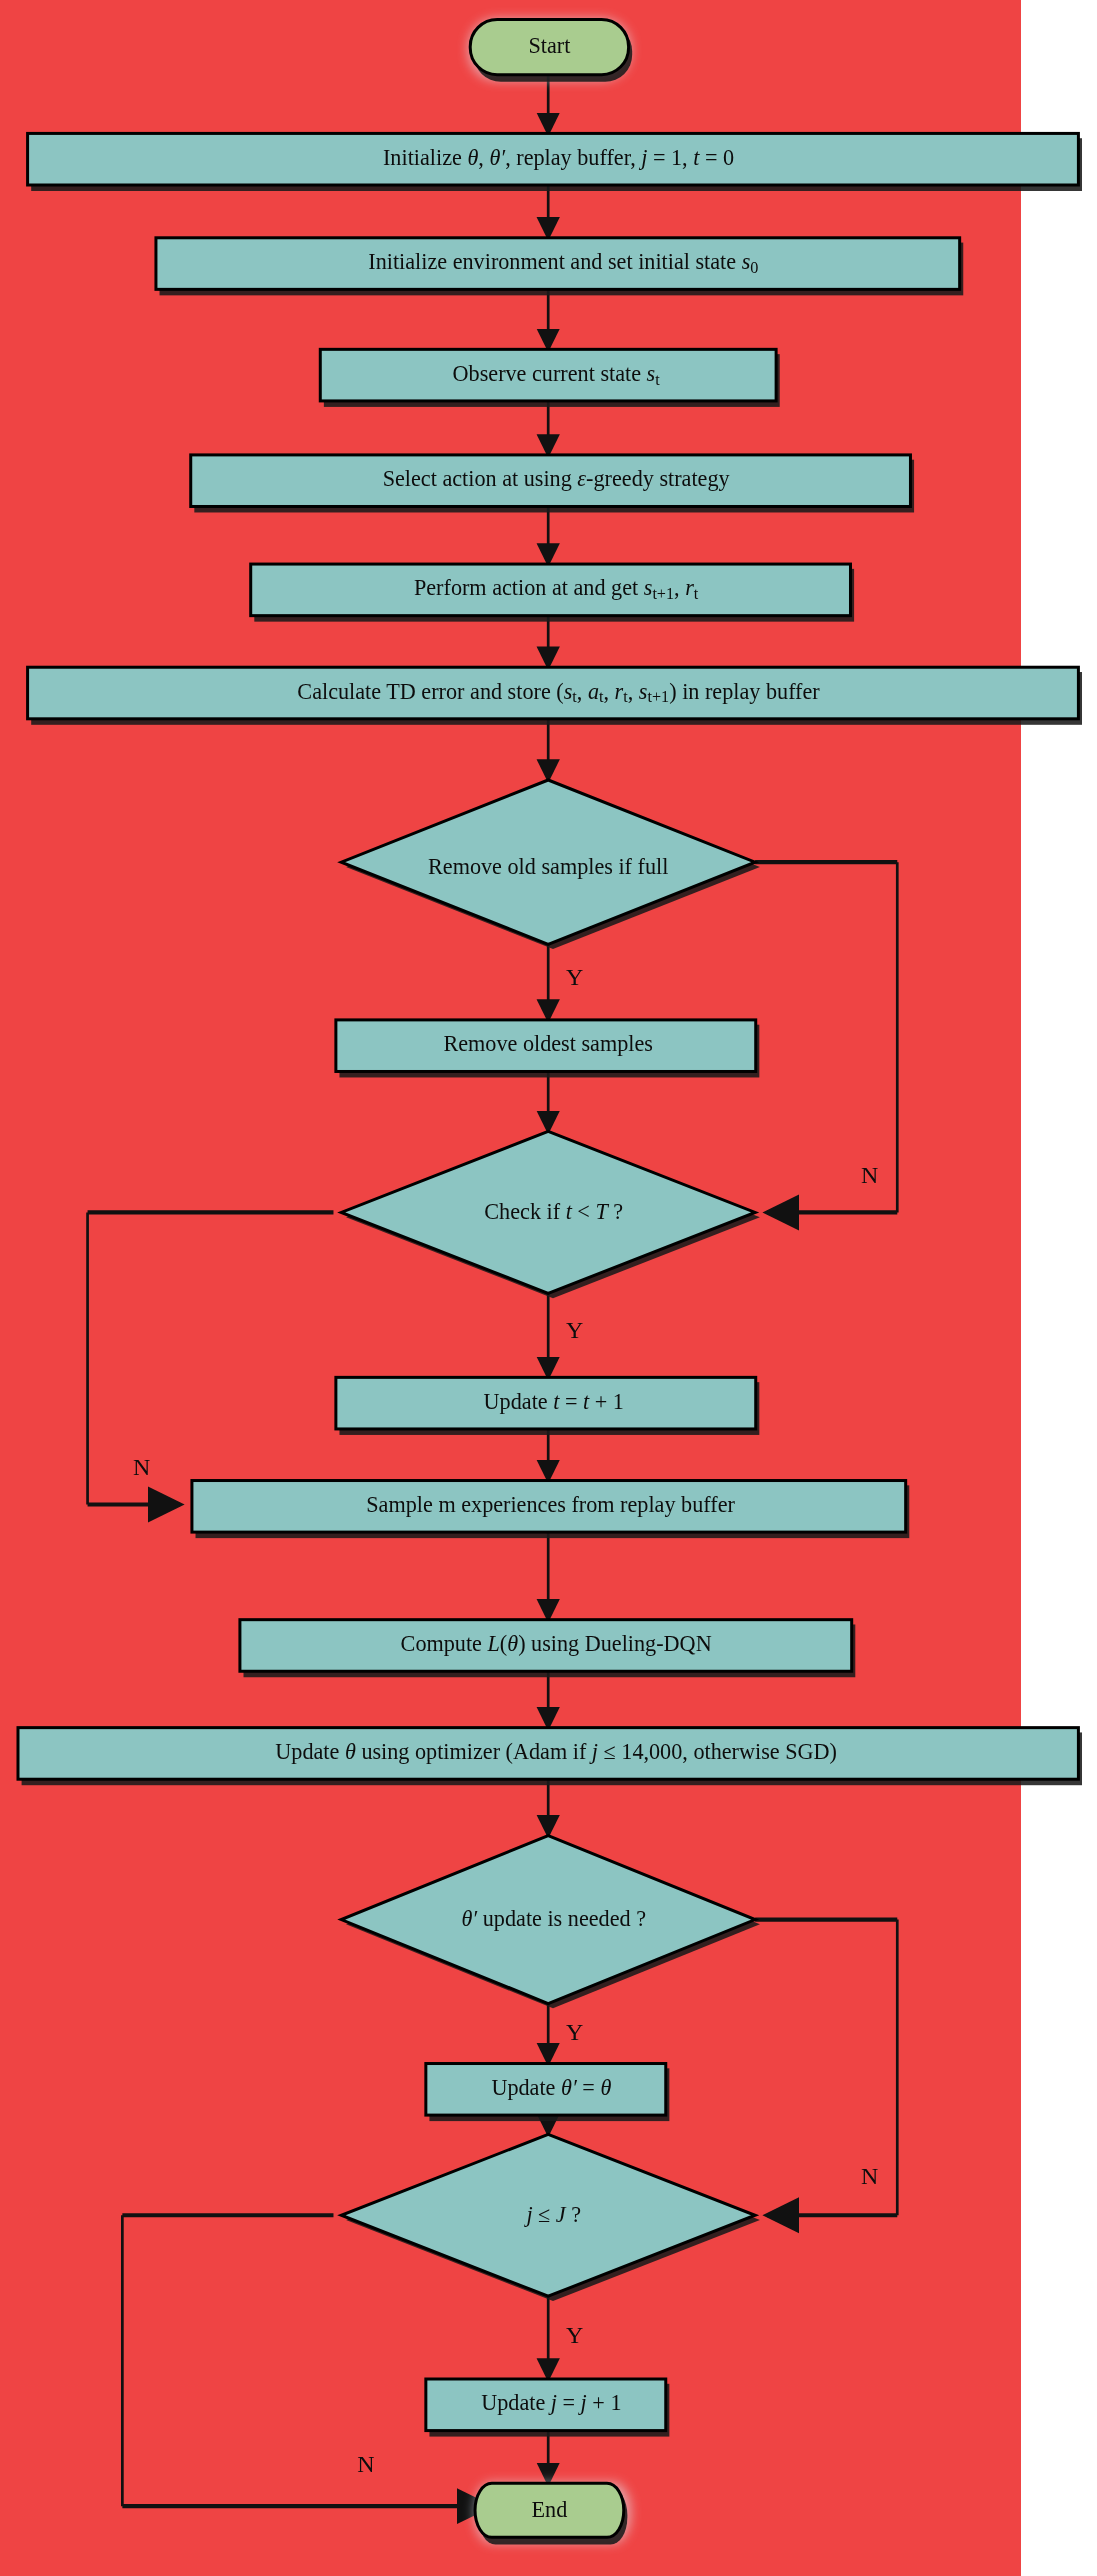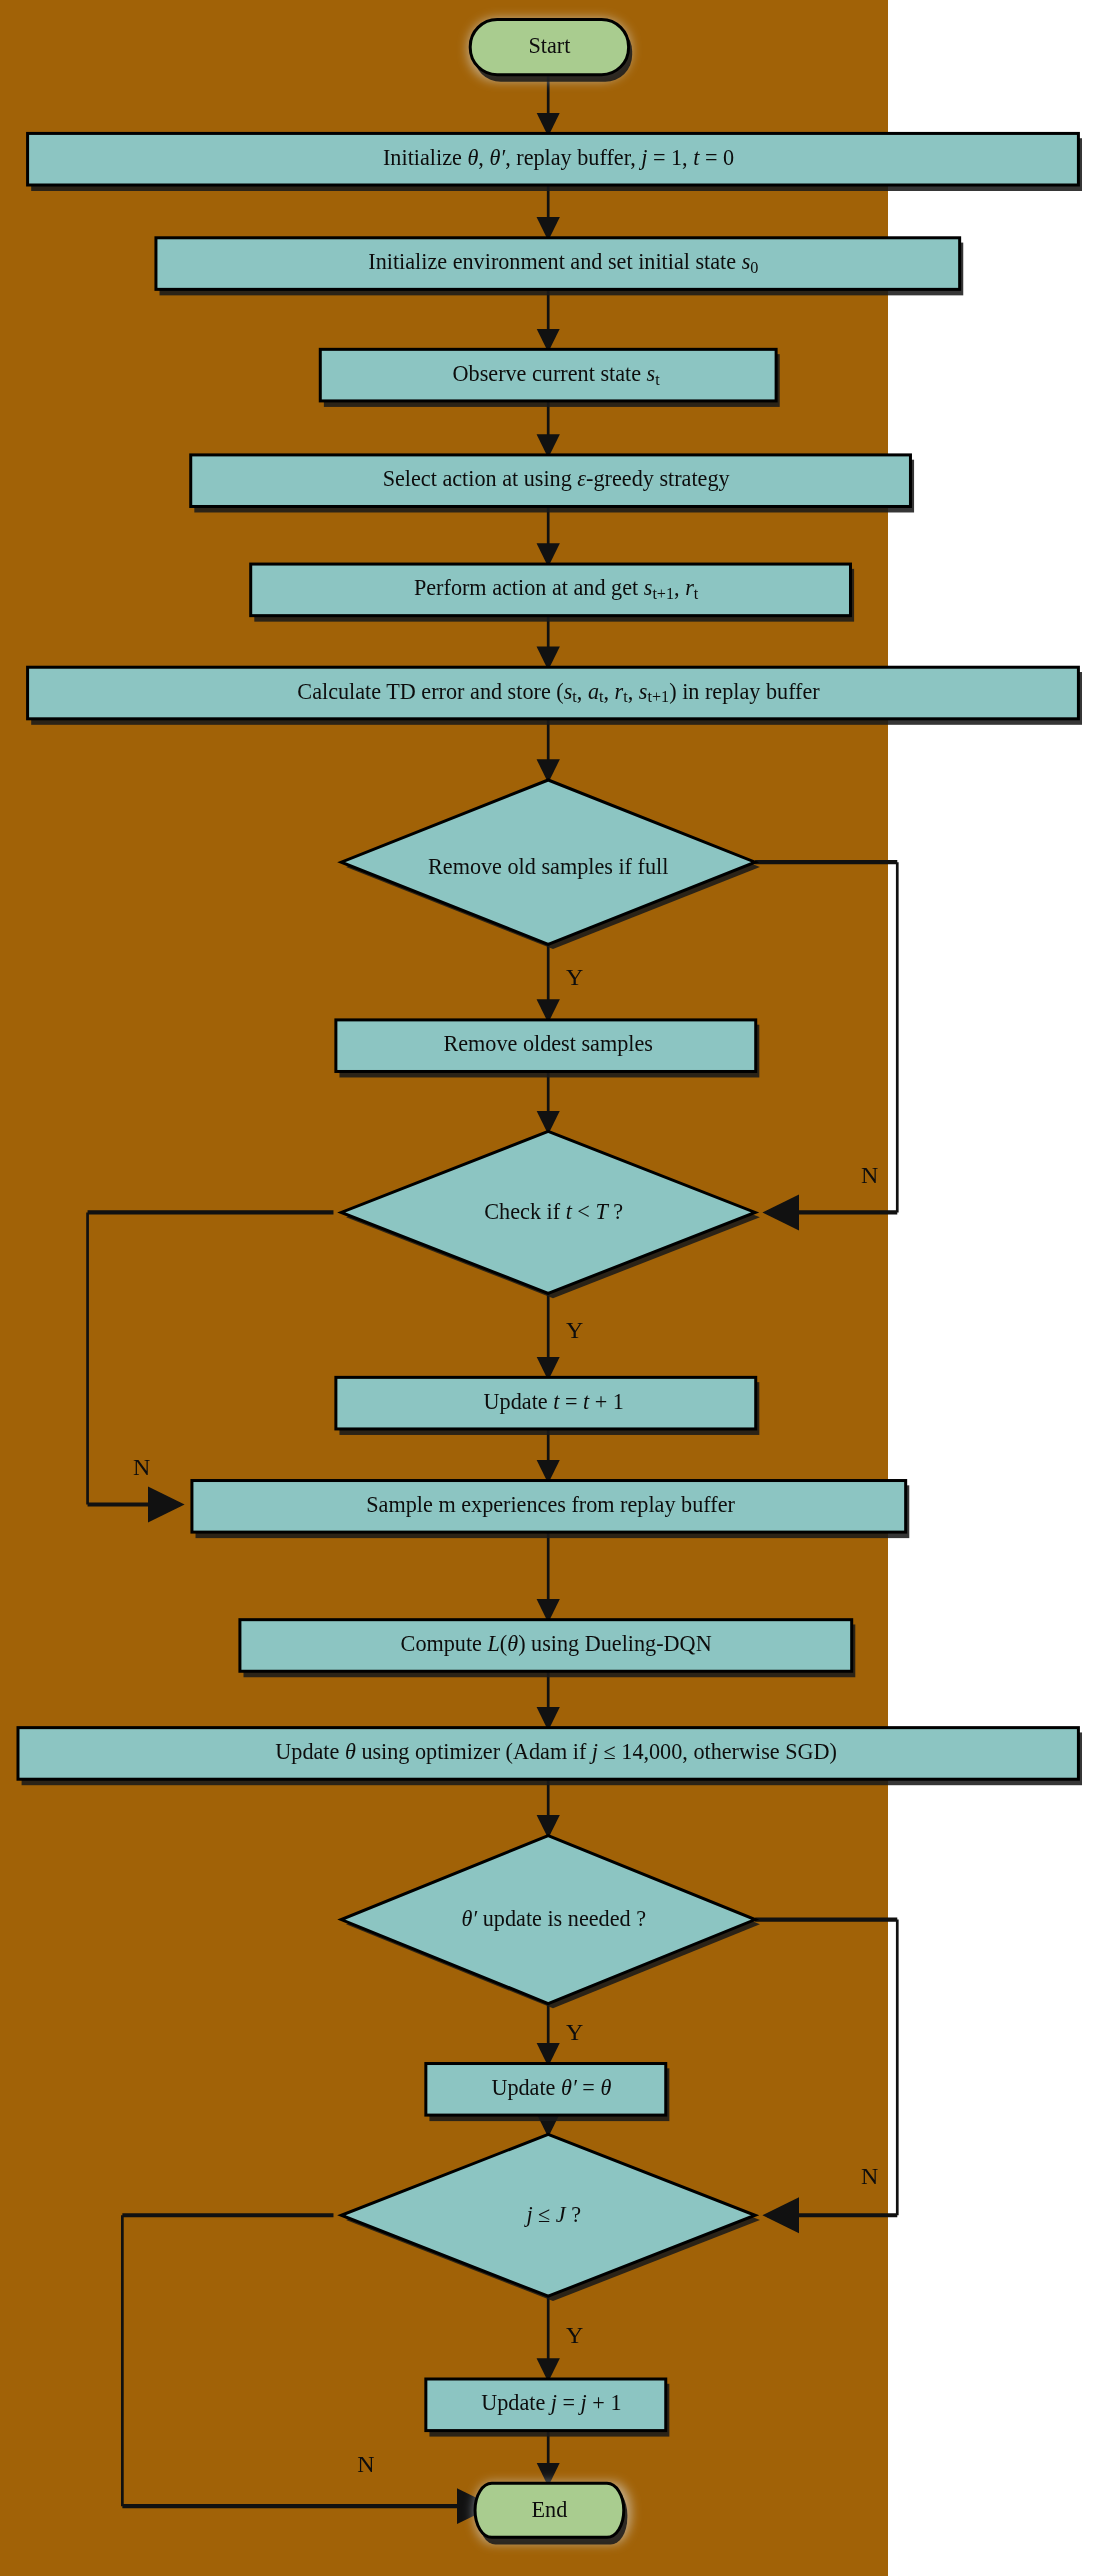--- a/index.html
+++ b/index.html
@@ -8,23 +8,23 @@
     background: #ffffff;
   }
   body {
     width: 1097px;
     height: 2576px;
     font-family: "Liberation Serif", serif;
     overflow: hidden;
   }
   #flow-root {
     position: relative;
-    width: 888px;
+    width: 1021px;
     height: 2576px;
-    background: #a16207;
+    background: #ef4444;
   }
   svg#flow-svg {
     position: absolute;
     top: 0;
     left: 0;
     width: 1097px;
     height: 2576px;
     display: block;
   }
   .node-shape {

